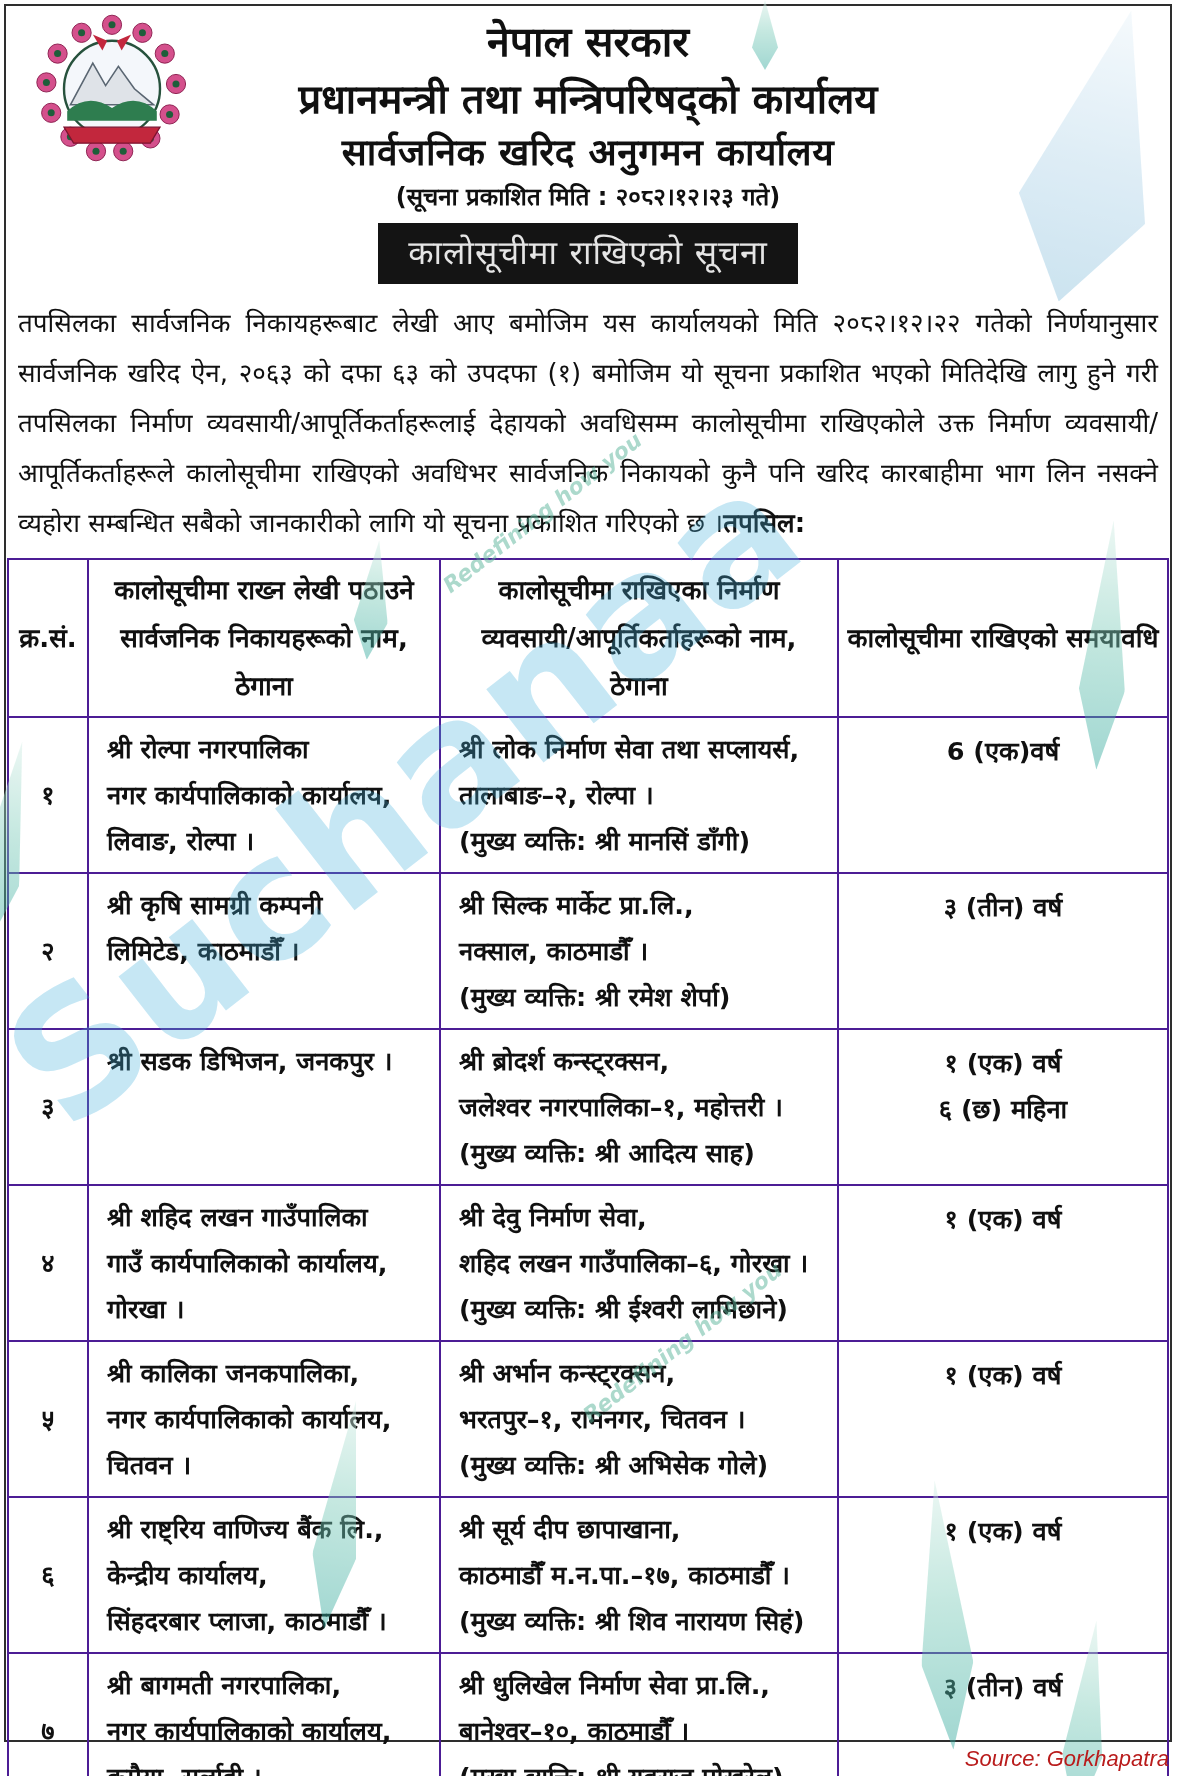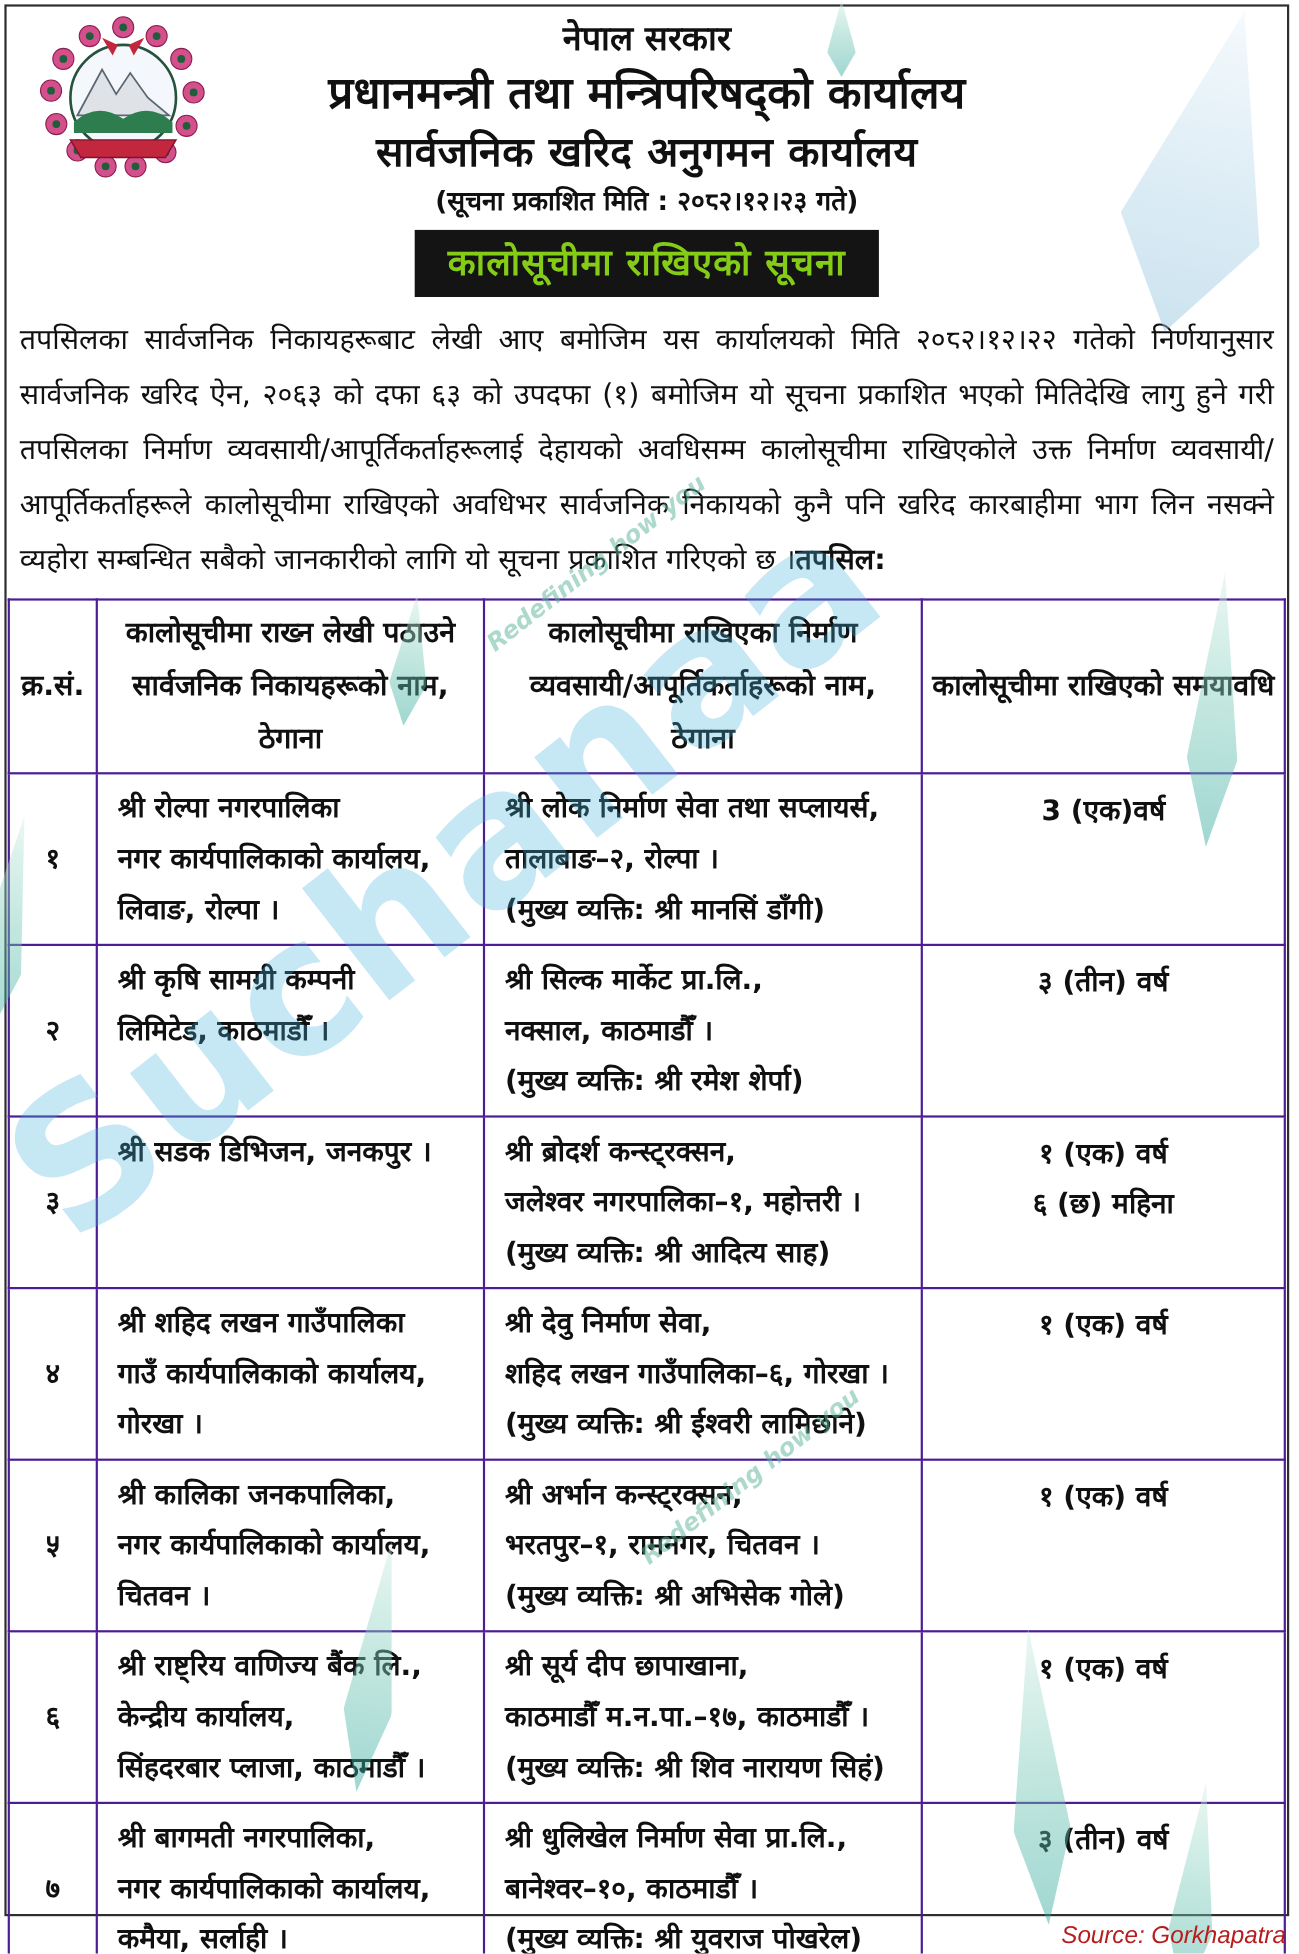--- a/index.html
+++ b/index.html
@@ -7,27 +7,27 @@
     width:1181px;height:1776px;background:#ffffff;position:relative;overflow:hidden;
     font-family:"DejaVu Sans","Liberation Sans",sans-serif;color:#101010;
   }
   .frame{
     position:absolute;left:4px;top:4px;width:1168px;height:1738px;
     border:2px solid #2e2e2e;box-sizing:border-box;background:#fff;z-index:2;
   }
   
   .hdr{position:relative;text-align:center;padding-top:8px;}
   .emblem{position:absolute;left:26px;top:6px;width:160px;height:160px;}
-  .h-gov{font-size:31px;font-weight:700;line-height:1.4;}
+  .h-gov{font-size:41px;font-weight:700;line-height:1.4;}
   .h-pmo{font-size:40px;font-weight:700;line-height:1.4;}
   .h-office{font-size:37px;font-weight:800;line-height:1.4;letter-spacing:.5px;}
   .h-addr{font-size:29px;font-weight:700;line-height:1.4;}
   .h-date{font-size:24px;font-weight:600;line-height:1.5;}
   .banner{
-    display:inline-block;background:#141414;color:#84cc16;font-size:33px;font-weight:700;
+    display:inline-block;background:#141414;color:#e5e5e5;font-size:33px;font-weight:400;
     padding:6px 30px 10px;margin-top:8px;letter-spacing:1px;
   }
   
   .para{
     margin:14px 12px 6px;font-size:26px;font-weight:500;line-height:50px;
     text-align:justify;text-justify:inter-word;
   }
   .para b{font-weight:800;}
   
   table.blk{
@@ -157,21 +157,21 @@
     </thead>
     <tbody>
         <tr>
           <td class="c0">१</td>
           <td class="c1">श्री रोल्पा नगरपालिका
 नगर कार्यपालिकाको कार्यालय,
 लिवाङ, रोल्पा ।</td>
           <td class="c2">श्री लोक निर्माण सेवा तथा सप्लायर्स,
 तालाबाङ–२, रोल्पा ।
 (मुख्य व्यक्ति: श्री मानसिं डाँगी)</td>
-          <td class="c3">3 (एक)वर्ष</td>
+          <td class="c3">6 (एक)वर्ष</td>
         </tr>
         <tr>
           <td class="c0">२</td>
           <td class="c1">श्री कृषि सामग्री कम्पनी
 लिमिटेड, काठमाडौँ ।</td>
           <td class="c2">श्री सिल्क मार्केट प्रा.लि.,
 नक्साल, काठमाडौँ ।
 (मुख्य व्यक्ति: श्री रमेश शेर्पा)</td>
           <td class="c3">३ (तीन) वर्ष</td>
         </tr>

